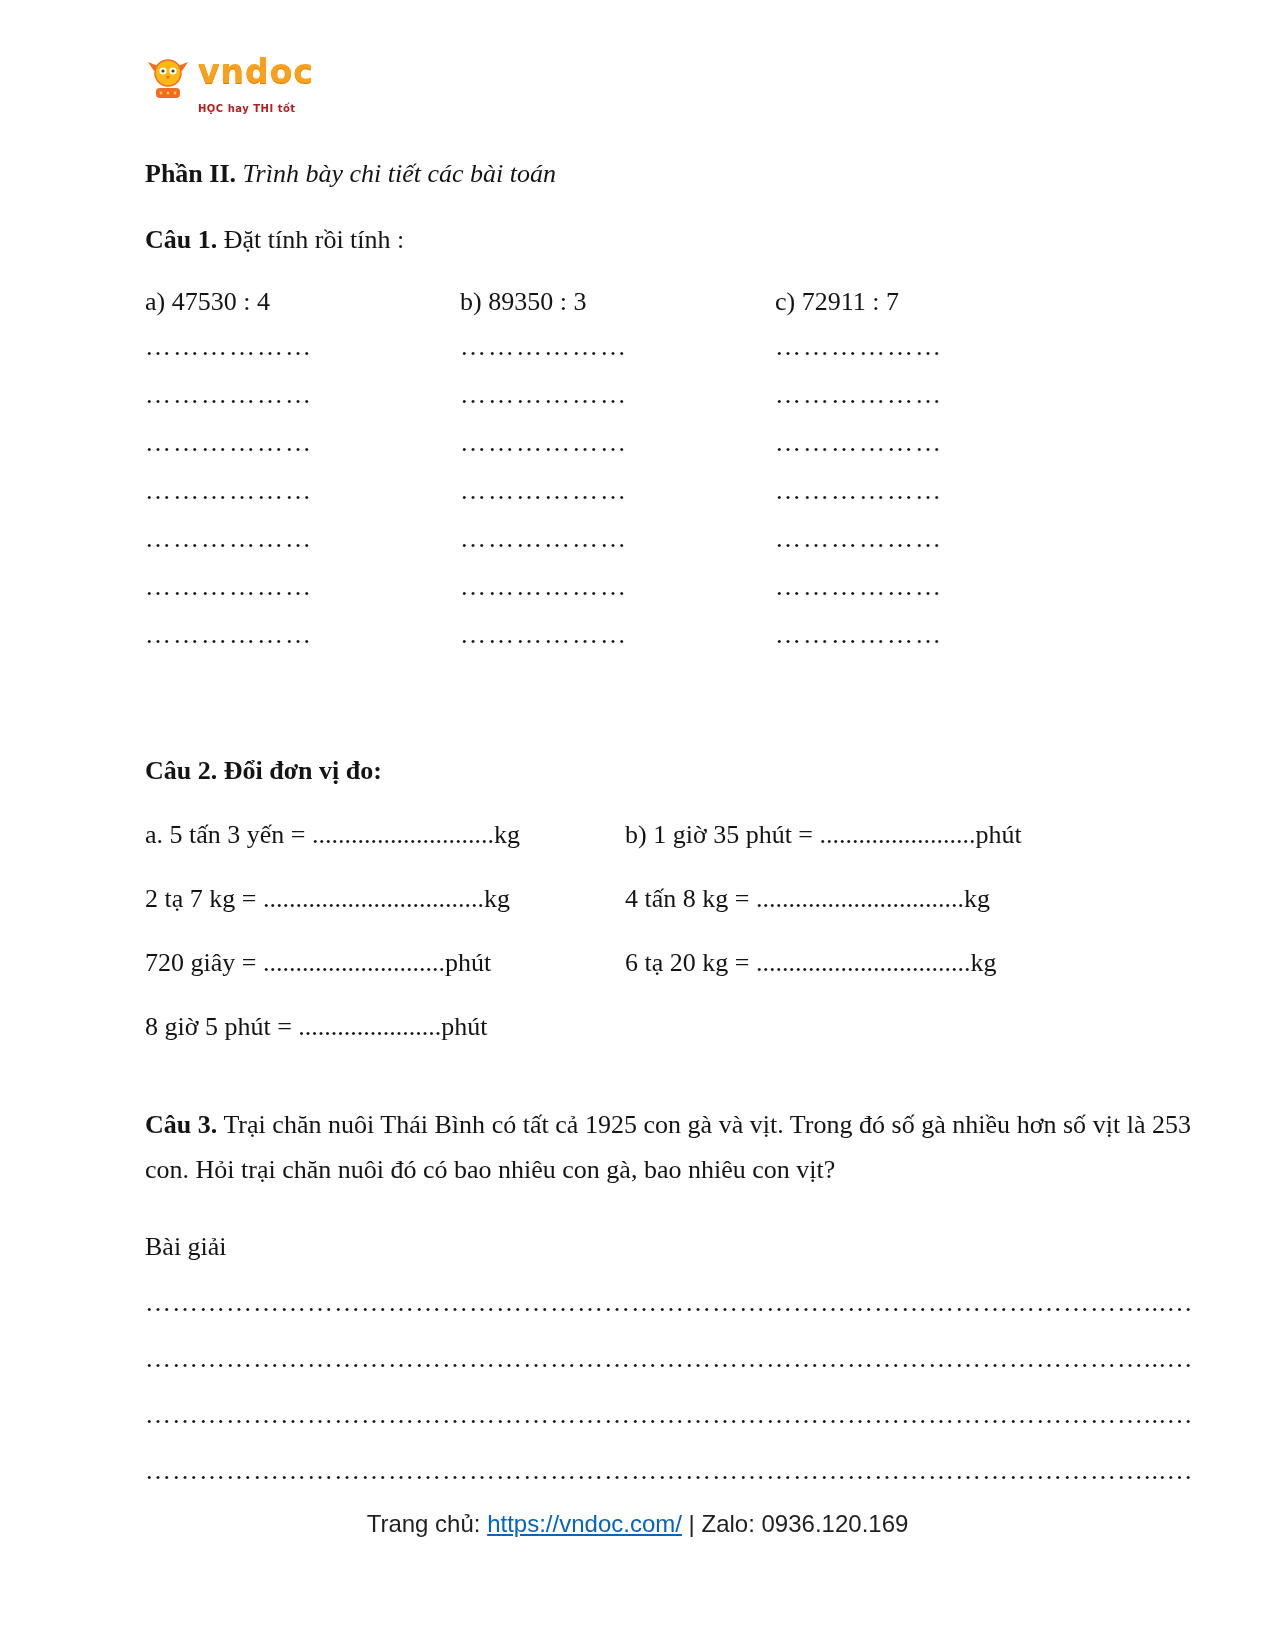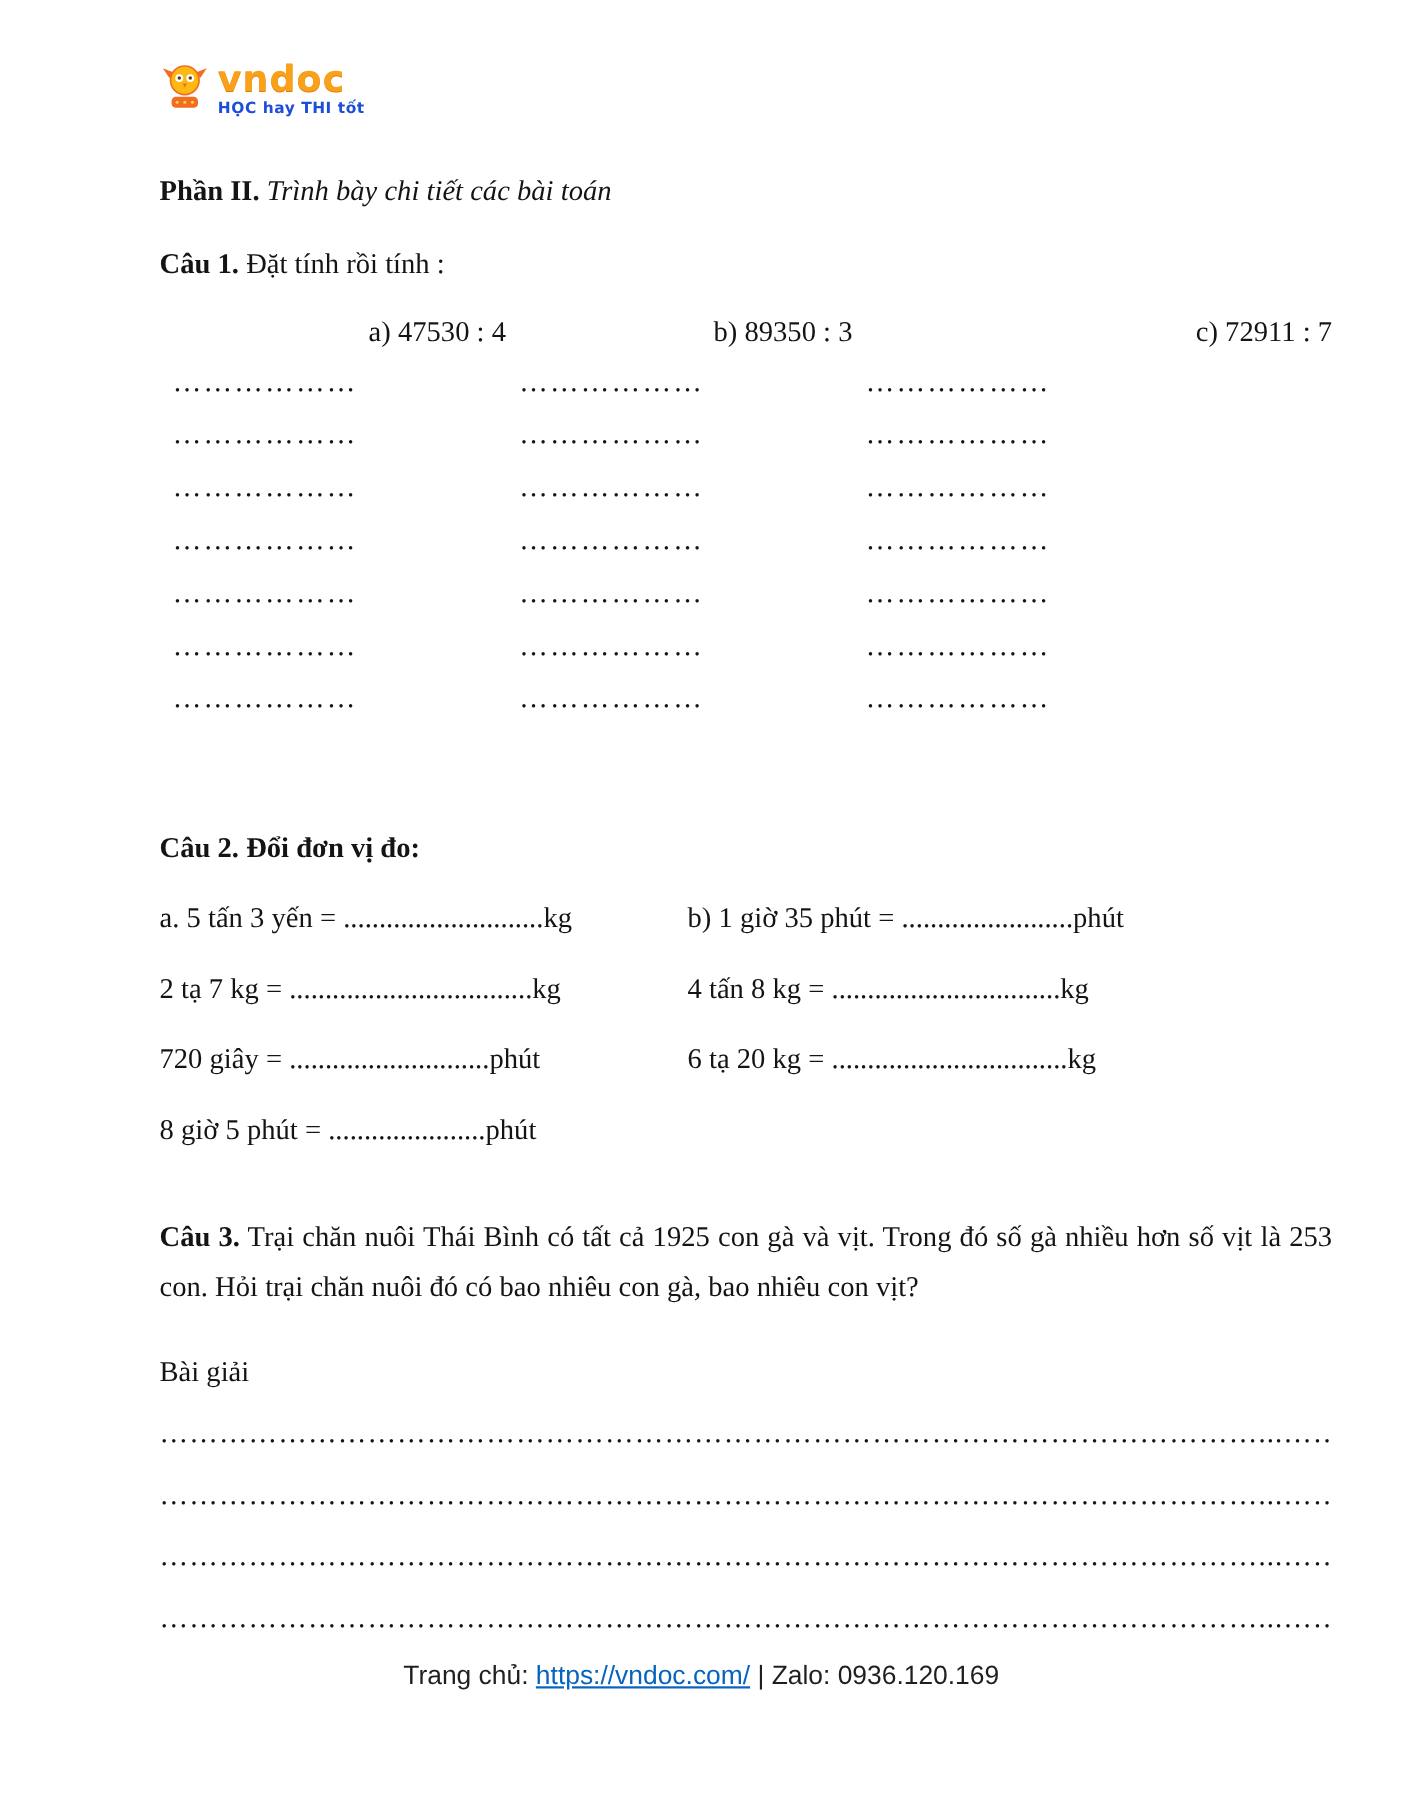--- a/index.html
+++ b/index.html
@@ -6,59 +6,58 @@
   html, body { background: #ffffff; }
   .page {
     width: 1275px;
     height: 1650px;
     margin: 0 auto;
     position: relative;
     background: #ffffff;
     font-family: "Liberation Serif", serif;
     font-size: 26px;
     color: #141414;
-    padding: 55px 64px 0 145px;
+    padding: 55px 84px 0 145px;
     overflow: hidden;
   }
 
   
   .logo { display: flex; align-items: flex-start; gap: 7px; height: 64px; }
   .logo svg { display: block; margin-top: 2px; }
   .logo-text { display: flex; flex-direction: column; }
   .brand {
     font-family: "DejaVu Sans", sans-serif;
     font-weight: bold;
     font-size: 33px;
     line-height: 1;
     color: #f9a11b;
     letter-spacing: 1px;
     text-shadow: 0 1px 0 #e07c00;
   }
   .tagline {
     font-family: "DejaVu Sans", sans-serif;
     font-weight: bold;
-    font-size: 14px;
-    color: #1d4ed8;
-    margin-top: 3px;
+    font-size: 10px;
+    color: #b91c1c;
+    margin-top: 15px;
     letter-spacing: 0.5px;
   }
 
   
   .part-title { margin-top: 40px; }
   .lbl { font-weight: bold; }
   .ital { font-style: italic; }
   .q-title { margin-top: 36px; }
   .q-title-bold { margin-top: 108px; font-weight: bold; }
 
   
   .grid3 {
     display: grid;
     grid-template-columns: 315px 315px 1fr;
     margin-top: 32px;
-    text-align: right;
   }
   .dots-grid { margin-top: 16px; row-gap: 21px; }
   .dots-cell { line-height: 27px; letter-spacing: 2px; white-space: nowrap; overflow: hidden; width: 180px; }
 
   
   .cau2-grid {
     display: grid;
     grid-template-columns: 480px 1fr;
     row-gap: 34px;
     margin-top: 34px;

